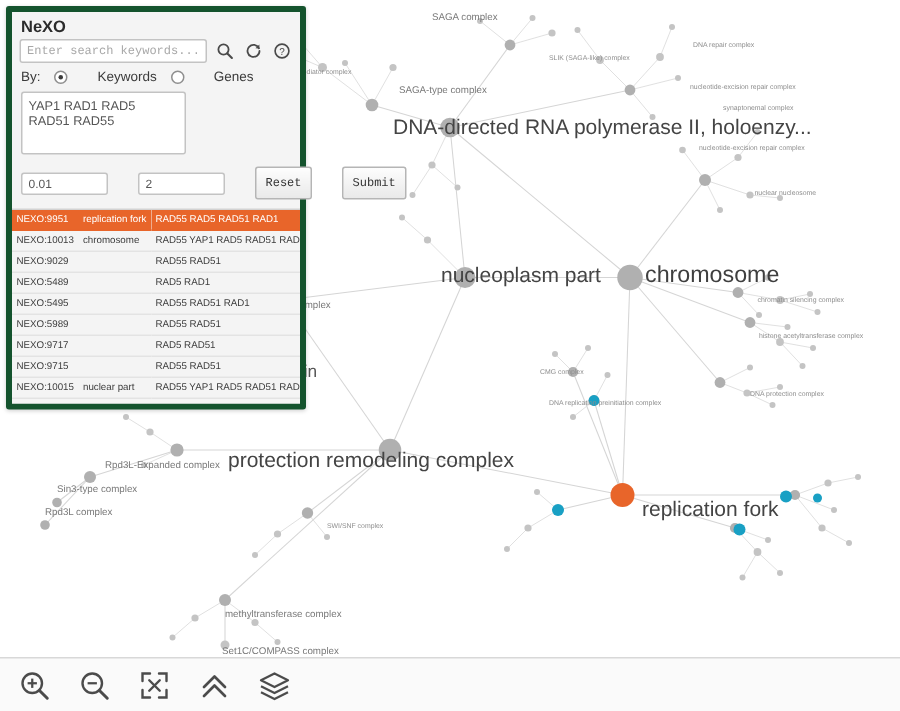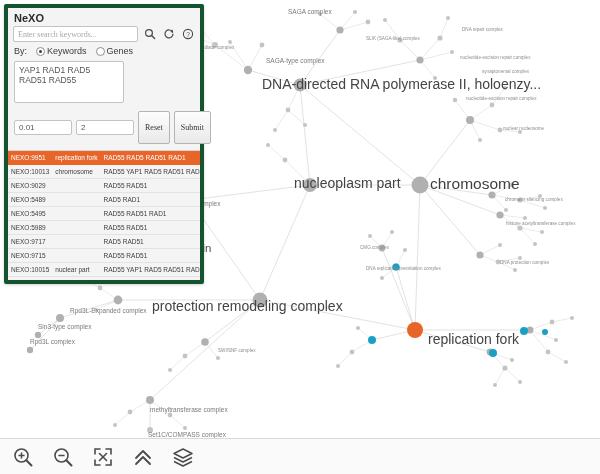--- a/index.html
+++ b/index.html
@@ -65,21 +65,21 @@
   }
   #search-input {
     flex: 1;
     height: 16px;
     border: 1px solid #c3c3c3;
     border-radius: 2px;
     background: #fff;
     font-size: 8px;
     padding: 0 4px;
     color: #555;
-    font-family: Liberation Serif, serif;
+    font-family: Liberation Mono, monospace;
   }
   #search-input::placeholder { color: #a8a8a8; }
   .icon-btn {
     width: 15px; height: 15px;
     display: flex; align-items: center; justify-content: center;
     background: transparent;
     border: none;
     cursor: pointer;
     color: #4a4a4a;
     padding: 0;
@@ -90,21 +90,21 @@
     display: flex;
     align-items: center;
     gap: 9px;
     padding: 0 6px 5px 6px;
     font-size: 9px;
     color: #3b3b3b;
   }
   .radio {
     display: inline-flex;
     align-items: center;
-    gap: 2px;
+    gap: 20px;
     cursor: pointer;
   }
   .radio .dot {
     width: 9px; height: 9px;
     border-radius: 50%;
     border: 1px solid #8f8f8f;
     background: #fff;
     display: inline-block;
     position: relative;
   }
@@ -132,45 +132,45 @@
     color: #555;
     padding: 3px 4px;
     overflow: hidden;
     resize: none;
     font-family: "Liberation Sans", sans-serif;
   }
 
   .filter-row {
     display: flex;
     align-items: center;
-    gap: 4px;
+    gap: 20px;
     padding: 0 6px 6px 6px;
   }
   .filter-row input {
     height: 15px;
     border: 1px solid #c3c3c3;
     border-radius: 2px;
     background: #fff;
     font-size: 8px;
     padding: 0 4px;
     color: #555;
     width: 58px;
     font-family: "Liberation Sans", sans-serif;
   }
   .filter-row input.wide { flex: 1; }
   .sm-btn {
-    height: 33px;
+    height: 22px;
     padding: 0 6px;
     font-size: 8px;
     border: 1px solid #b5b5b5;
     border-radius: 2px;
     background: linear-gradient(#fdfdfd,#e9e9e9);
     color: #333;
     cursor: pointer;
-    font-family: Liberation Serif, serif;
+    font-family: Liberation Mono, monospace;
   }
 
   
   #results {
     border-top: 1px solid #d2d2d2;
     background: #f4f4f4;
     padding-bottom: 3px;
     max-height: 152px;
     overflow: hidden;
   }

